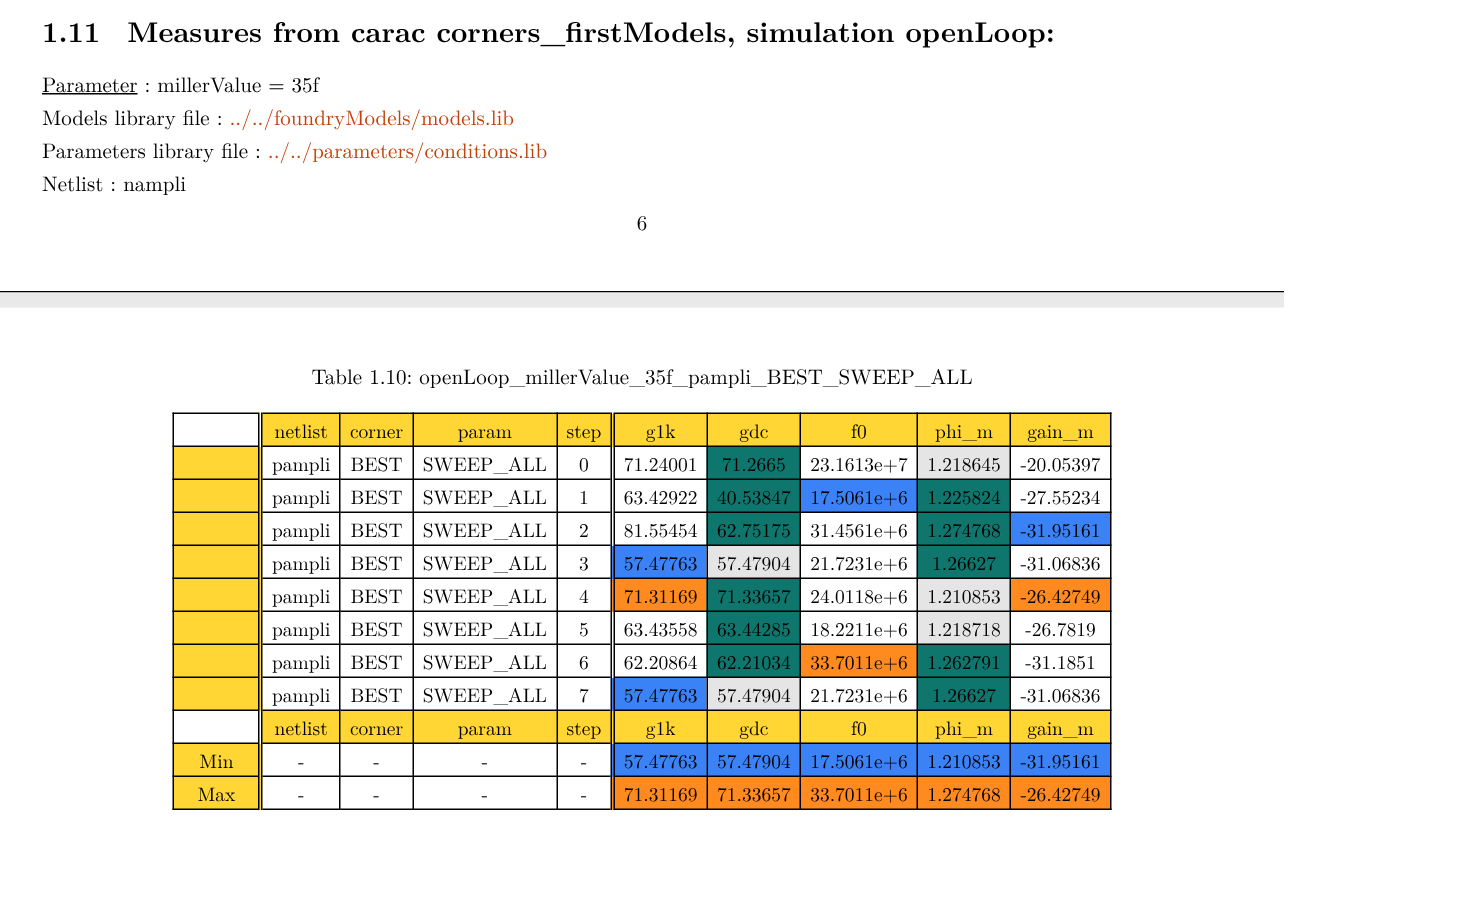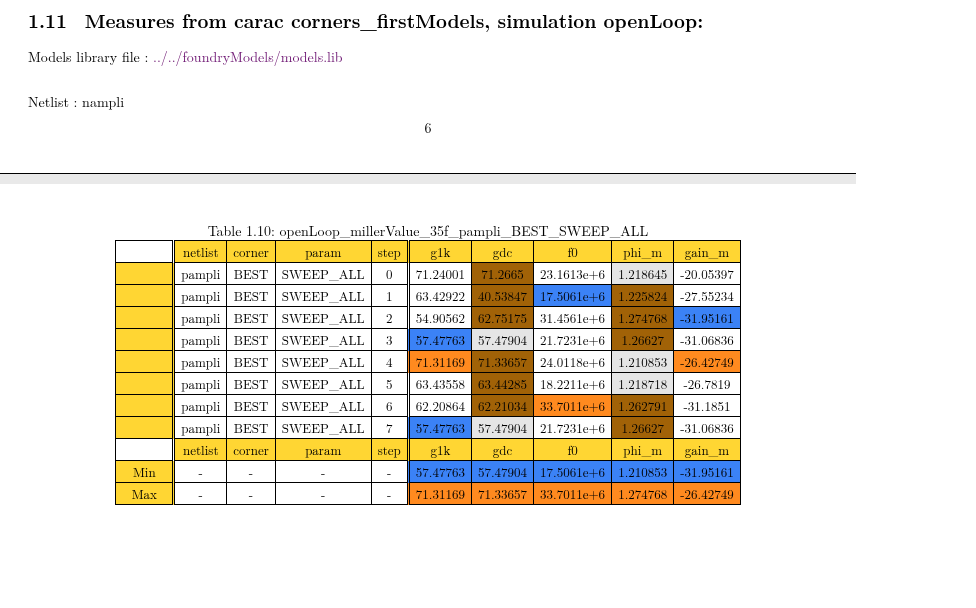--- a/index.html
+++ b/index.html
@@ -18,21 +18,21 @@
     padding: 6px 28px 10px 28px;
   }
   h2.sec {
     margin: 0 0 12px 0;
     font-size: 19px;
     font-weight: bold;
   }
   .sec .secno { margin-right: 18px; }
   .param-line { margin: 0 0 2px 0; }
   .param-line .u { text-decoration: underline; }
-  .greenlink { color: #701a75; }
+  .greenlink { color: #c2410c; }
   .pagenum {
     text-align: center;
     margin-top: 6px;
     font-size: 14px;
   }
   .hr-sep {
     border: none;
     border-top: 1px solid #000;
     margin: 26px 0 0 0;
   }
@@ -40,62 +40,72 @@
     height: 10px;
     background: #e9e9e9;
     margin-bottom: 36px;
   }
 
   .table-block {
     padding: 0 28px 20px 28px;
   }
   .caption {
     text-align: center;
-    margin-bottom: 0;
+    margin-bottom: 14px;
     font-size: 14px;
   }
   table.data {
     border-collapse: collapse;
     margin: 0 auto;
     font-size: 13px;
   }
   table.data th, table.data td {
     border: 1px solid #000;
     padding: 1px 6px;
     text-align: center;
     white-space: nowrap;
   }
   table.data th { font-weight: normal; }
   .hdr { background: #ffd633; }
   .rowlabel-empty { background: #ffffff; width: 44px; }
   .rowlabel-yellow { background: #ffd633; width: 44px; }
   .vsep { border-left: 3px double #000 !important; }
 
   .c-white  { background: #ffffff; margin-top: 18px; }
-  .c-green  { background: #a16207; }
+  .c-green  { background: #0f766e; }
   .c-blue   { background: #3b82f6; }
   .c-red    { background: #e5e5e5; }
   .c-orange { background: #ff8a1f; }
 </style>
 </head>
 <body>
 
 <div class="page">
 
   <div class="top-block">
     <h2 class="sec">
       <span class="secno">1.11</span><span>Measures from carac corners_firstModels, simulation openLoop:</span>
     </h2>
 
     <p class="param-line">
+      <span class="u">Parameter</span>
+      <span> : </span>
+      <span>millerValue = 35f</span>
+    </p>
+    <p class="param-line">
       <span>Models library file :</span>
       <span> </span>
       <span class="greenlink">../../foundryModels/models.lib</span>
     </p>
-    <p class="param-line" style="margin-top:25px">Netlist : nampli</p>
+    <p class="param-line">
+      <span>Parameters library file :</span>
+      <span> </span>
+      <span class="greenlink">../../parameters/conditions.lib</span>
+    </p>
+    <p class="param-line" style="margin-top:2px">Netlist : nampli</p>
     <div class="pagenum">6</div>
   </div>
 
   <hr class="hr-sep">
   <div class="hr-shadow"></div>
 
   <div class="table-block">
     <div class="caption">Table 1.10: openLoop_millerValue_35f_pampli_BEST_SWEEP_ALL</div>
 
     <table class="data">
@@ -115,21 +125,21 @@
       </thead>
       <tbody id="rows-body">
           <tr>
             <td class="rowlabel-yellow"></td>
             <td class="vsep">pampli</td>
             <td>BEST</td>
             <td>SWEEP_ALL</td>
             <td>0</td>
             <td class="c-white vsep">71.24001</td>
             <td class="c-green">71.2665</td>
-            <td class="c-white">23.1613e+6</td>
+            <td class="c-white">23.1613e+7</td>
             <td class="c-red">1.218645</td>
             <td class="c-white">-20.05397</td>
           </tr>
           <tr>
             <td class="rowlabel-yellow"></td>
             <td class="vsep">pampli</td>
             <td>BEST</td>
             <td>SWEEP_ALL</td>
             <td>1</td>
             <td class="c-white vsep">63.42922</td>
@@ -137,21 +147,21 @@
             <td class="c-blue">17.5061e+6</td>
             <td class="c-green">1.225824</td>
             <td class="c-white">-27.55234</td>
           </tr>
           <tr>
             <td class="rowlabel-yellow"></td>
             <td class="vsep">pampli</td>
             <td>BEST</td>
             <td>SWEEP_ALL</td>
             <td>2</td>
-            <td class="c-white vsep">54.90562</td>
+            <td class="c-white vsep">81.55454</td>
             <td class="c-green">62.75175</td>
             <td class="c-white">31.4561e+6</td>
             <td class="c-green">1.274768</td>
             <td class="c-blue">-31.95161</td>
           </tr>
           <tr>
             <td class="rowlabel-yellow"></td>
             <td class="vsep">pampli</td>
             <td>BEST</td>
             <td>SWEEP_ALL</td>

